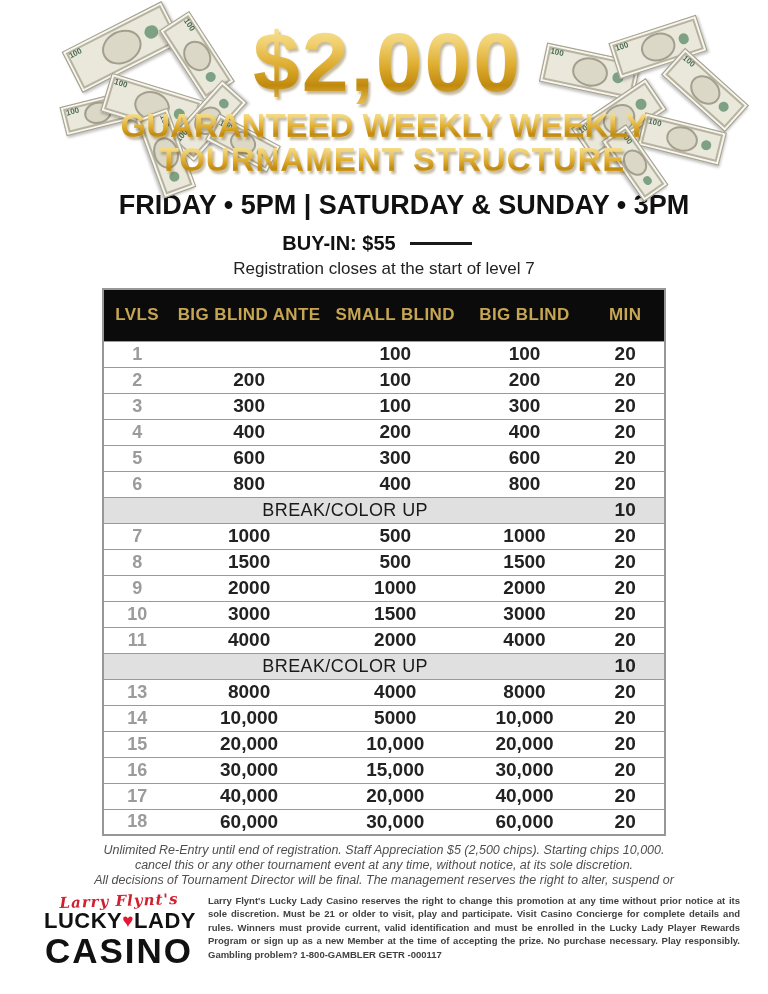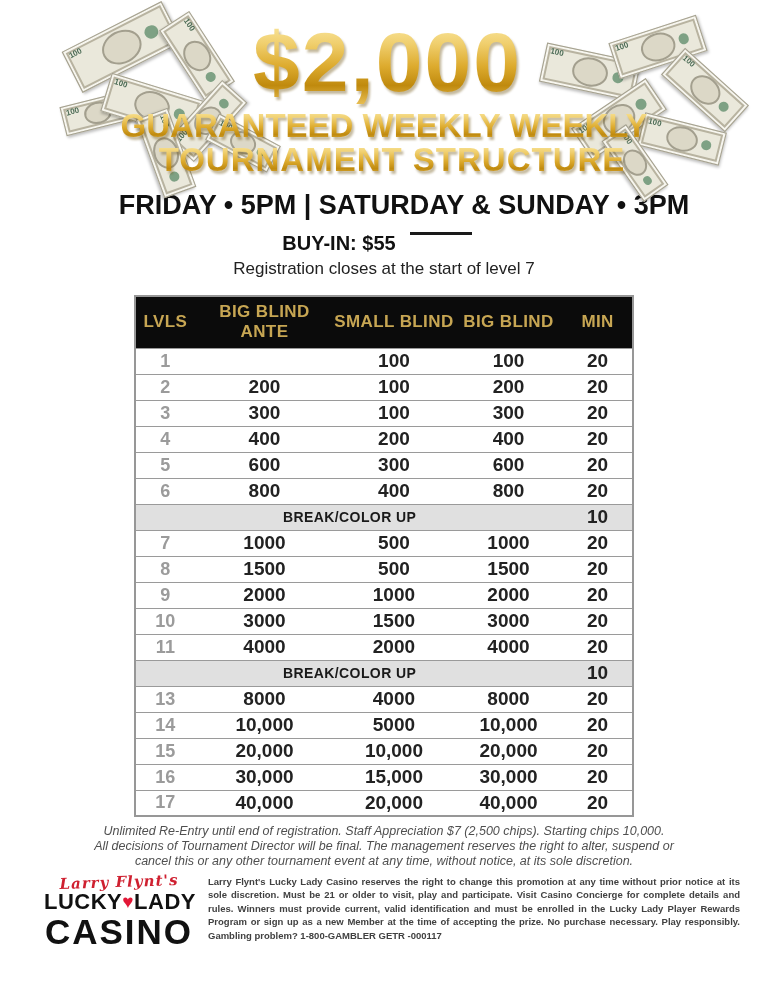--- a/index.html
+++ b/index.html
@@ -51,29 +51,29 @@
     position: absolute; left: 4px; top: 2px;
     font-size: 8px; font-weight: 700; color: #4b6b55;
   }
 
   
   .schedule-line {
     margin-top: 10px; text-align: center;
     font-size: 27px; font-weight: 800; letter-spacing: 0px; color: #111; padding-left: 40px;
   }
   .buyin-line {
-    margin-top: 11px; display: flex; justify-content: center; align-items: flex-start;
+    margin-top: 11px; display: flex; justify-content: center; align-items: center;
     font-size: 20px; font-weight: 800; color: #111;
   }
   .buyin-dash { width: 62px; height: 3px; background: #1a1a1a; margin: 0 14px; }
   .reg-note { margin-top: 4px; text-align: center; font-size: 17px; color: #222; }
 
   
   .structure-table {
-    width: 500px; margin: 16px auto 0 auto;
+    width: 564px; margin: 9px auto 0 auto;
     border-collapse: collapse; table-layout: fixed;
     border: 2px solid #979797;
   }
   .structure-table col.c-lvl   { width: 12%; }
   .structure-table col.c-ante  { width: 28%; }
   .structure-table col.c-small { width: 24%; }
   .structure-table col.c-big   { width: 22%; }
   .structure-table col.c-min   { width: 14%; }
   .structure-table thead th {
     background: #0b0b0b; color: #c7a653;
@@ -81,21 +81,21 @@
     text-align: center;
   }
   .structure-table td {
     height: 26px; padding: 0; text-align: center; vertical-align: middle;
     font-size: 19px; font-weight: 700; color: #222;
     border-top: 1px solid #9a9a9a; background: #ffffff;
   }
   .structure-table td.lvl { color: #9b9b9b; font-weight: 600; font-size: 18px; }
   .structure-table tr.break-row td { background: #e0e0e0; }
   .structure-table tr.break-row td.break-label {
-    font-size: 14px; letter-spacing: 0.4px; font-weight: 700; color: #1a1a1a;
+    font-size: 18px; letter-spacing: 0.4px; font-weight: 400; color: #1a1a1a;
   }
 
   
   .footnote {
     margin-top: 7px; text-align: center; font-style: italic;
     font-size: 12.5px; line-height: 15px; color: #4f4f4f;
   }
 
   
   .bottom-block { display: flex; margin: 6px 28px 0 44px; align-items: flex-start; }
@@ -304,27 +304,34 @@
         <td>30,000</td>
         <td>20</td>
       </tr>
       <tr>
         <td class="lvl">17</td>
         <td>40,000</td>
         <td>20,000</td>
         <td>40,000</td>
         <td>20</td>
       </tr>
+      <tr>
+        <td class="lvl">18</td>
+        <td>60,000</td>
+        <td>30,000</td>
+        <td>60,000</td>
+        <td>20</td>
+      </tr>
     </tbody>
 </table>
 
 <div class="footnote">
-  <div>Unlimited Re-Entry until end of registration. Staff Appreciation $7 (2,500 chips). Starting chips 10,000.</div>
+  <div>Unlimited Re-Entry until end of registration. Staff Appreciation $5 (2,500 chips). Starting chips 10,000.</div>
+  <div>cancel this or any other tournament event at any time, without notice, at its sole discretion.</div>
   <div>All decisions of Tournament Director will be final. The management reserves the right to alter, suspend or</div>
-  <div>cancel this or any other tournament event at any time, without notice, at its sole discretion.</div>
 </div>
 
 <div class="bottom-block">
   <div class="logo">
     <span class="logo-script">Larry Flynt's</span>
     <div class="logo-name"><span>LUCKY</span><span class="logo-heart">♥</span><span>LADY</span></div>
     <div class="logo-casino">CASINO</div>
   </div>
   <div class="disclaimer">Larry Flynt's Lucky Lady Casino reserves the right to change this promotion at any time without prior notice at its sole discretion. Must be 21 or older to visit, play and participate. Visit Casino Concierge for complete details and rules. Winners must provide current, valid identification and must be enrolled in the Lucky Lady Player Rewards Program or sign up as a new Member at the time of accepting the prize. No purchase necessary. Play responsibly. Gambling problem? 1-800-GAMBLER GETR -000117</div>
 </div>

